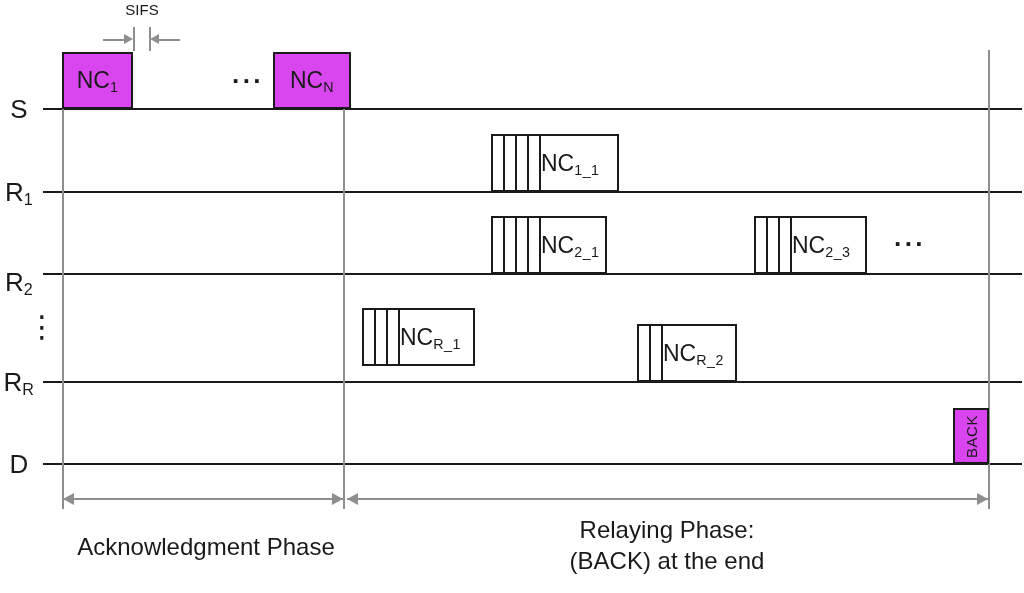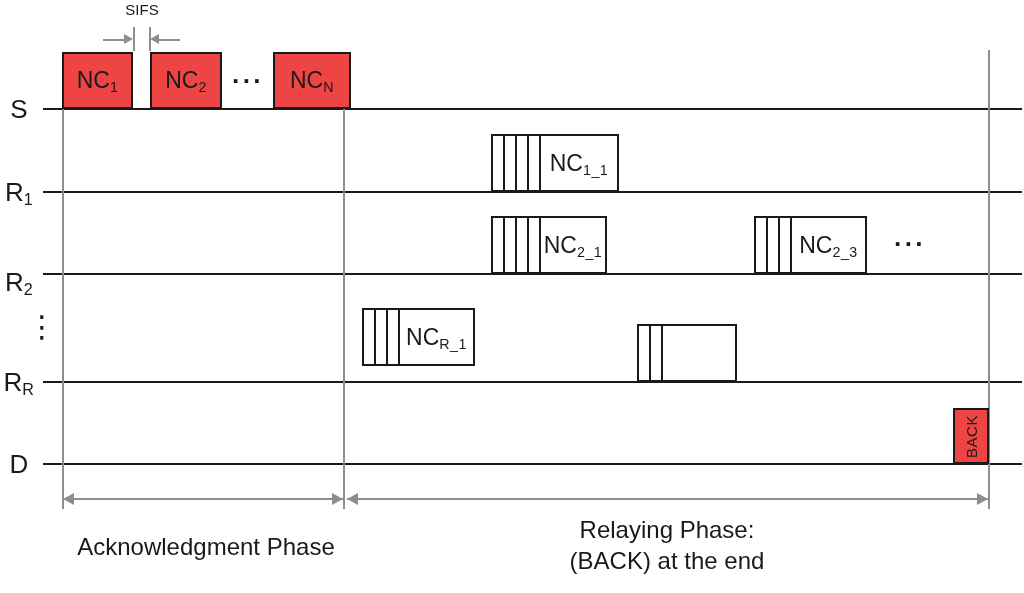--- a/index.html
+++ b/index.html
@@ -14,27 +14,27 @@
   .canvas *{box-sizing:border-box;}
   
   .hline{position:absolute;left:43px;width:979px;height:2px;background:var(--line);}
   
   .vline{position:absolute;width:2px;background:var(--gray);}
   
   .rowlabel{position:absolute;left:0;width:38px;height:32px;line-height:32px;
     text-align:center;font-size:26px;}
   .rowlabel sub,.fl sub{font-size:0.62em;line-height:0;vertical-align:-0.25em;letter-spacing:0.5px;}
   
-  .frame{position:absolute;border:2px solid var(--line);background:#ef4444;
+  .frame{position:absolute;border:2px solid var(--line);background:#d946ef;
     display:flex;align-items:center;justify-content:center;}
   .fl{font-size:23px;white-space:nowrap;}
   
   .burst{position:absolute;border:2px solid var(--line);background:#fff;display:flex;}
   .slot{width:12px;border-right:2px solid var(--line);}
-  .payload{flex:1;display:flex;align-items:center;justify-content:center;}
+  .payload{flex:1;display:flex;align-items:center;justify-content:flex-start;}
   
   .hdots{position:absolute;height:24px;line-height:24px;text-align:center;
     font-size:26px;font-weight:bold;letter-spacing:2px;}
   .vdots{position:absolute;width:26px;height:32px;line-height:32px;text-align:center;font-size:30px;}
   
   .sifs-label{position:absolute;left:107px;top:1px;width:70px;text-align:center;font-size:15px;}
   .gapline{position:absolute;width:2px;height:24px;top:27px;background:var(--gray);}
   .shaft{position:absolute;height:2px;top:39px;background:var(--gray);}
   .head{position:absolute;width:0;height:0;top:34px;
     border-top:5.5px solid transparent;border-bottom:5.5px solid transparent;}
@@ -79,23 +79,20 @@
   <div class="gapline" style="left:133px"></div>
   <div class="gapline" style="left:149px"></div>
   <div class="shaft" style="left:103px;width:21px"></div>
   <div class="head r" style="left:124px"></div>
   <div class="head l" style="left:150px"></div>
   <div class="shaft" style="left:159px;width:21px"></div>
 
   <div class="frame" style="left:62px;top:52px;width:71px;height:57px">
     <span class="fl"><span>NC</span><sub>1</sub></span>
   </div>
-  <div class="frame" style="left:150px;top:52px;width:72px;height:57px">
-    <span class="fl"><span>NC</span><sub>2</sub></span>
-  </div>
   <div class="hdots" style="left:228px;top:69px;width:40px">···</div>
   <div class="frame" style="left:273px;top:52px;width:78px;height:57px">
     <span class="fl"><span>NC</span><sub>N</sub></span>
   </div>
 
   <div class="burst" style="left:491px;top:134px;width:128px;height:58px">
     <div class="slot"></div>
     <div class="slot"></div>
     <div class="slot"></div>
     <div class="slot"></div>
@@ -127,20 +124,23 @@
     <div class="slot"></div>
     <div class="slot"></div>
     <div class="slot"></div>
     <div class="payload">
       <span class="fl"><span>NC</span><sub>R_1</sub></span>
     </div>
   </div>
   <div class="burst" style="left:637px;top:324px;width:100px;height:58px">
     <div class="slot"></div>
     <div class="slot"></div>
+    <div class="payload">
+      <span class="fl"><span>NC</span><sub>R_2</sub></span>
+    </div>
   </div>
 
   <div class="frame" style="left:953px;top:408px;width:36px;height:56px">
     <span class="back-label">BACK</span>
   </div>
 
   <div class="measure" style="left:63px;top:498px;width:280px"></div>
   <div class="measure" style="left:347px;top:498px;width:641px"></div>
 
   <div class="caption" style="left:46px;top:531px;width:320px">Acknowledgment Phase</div>

